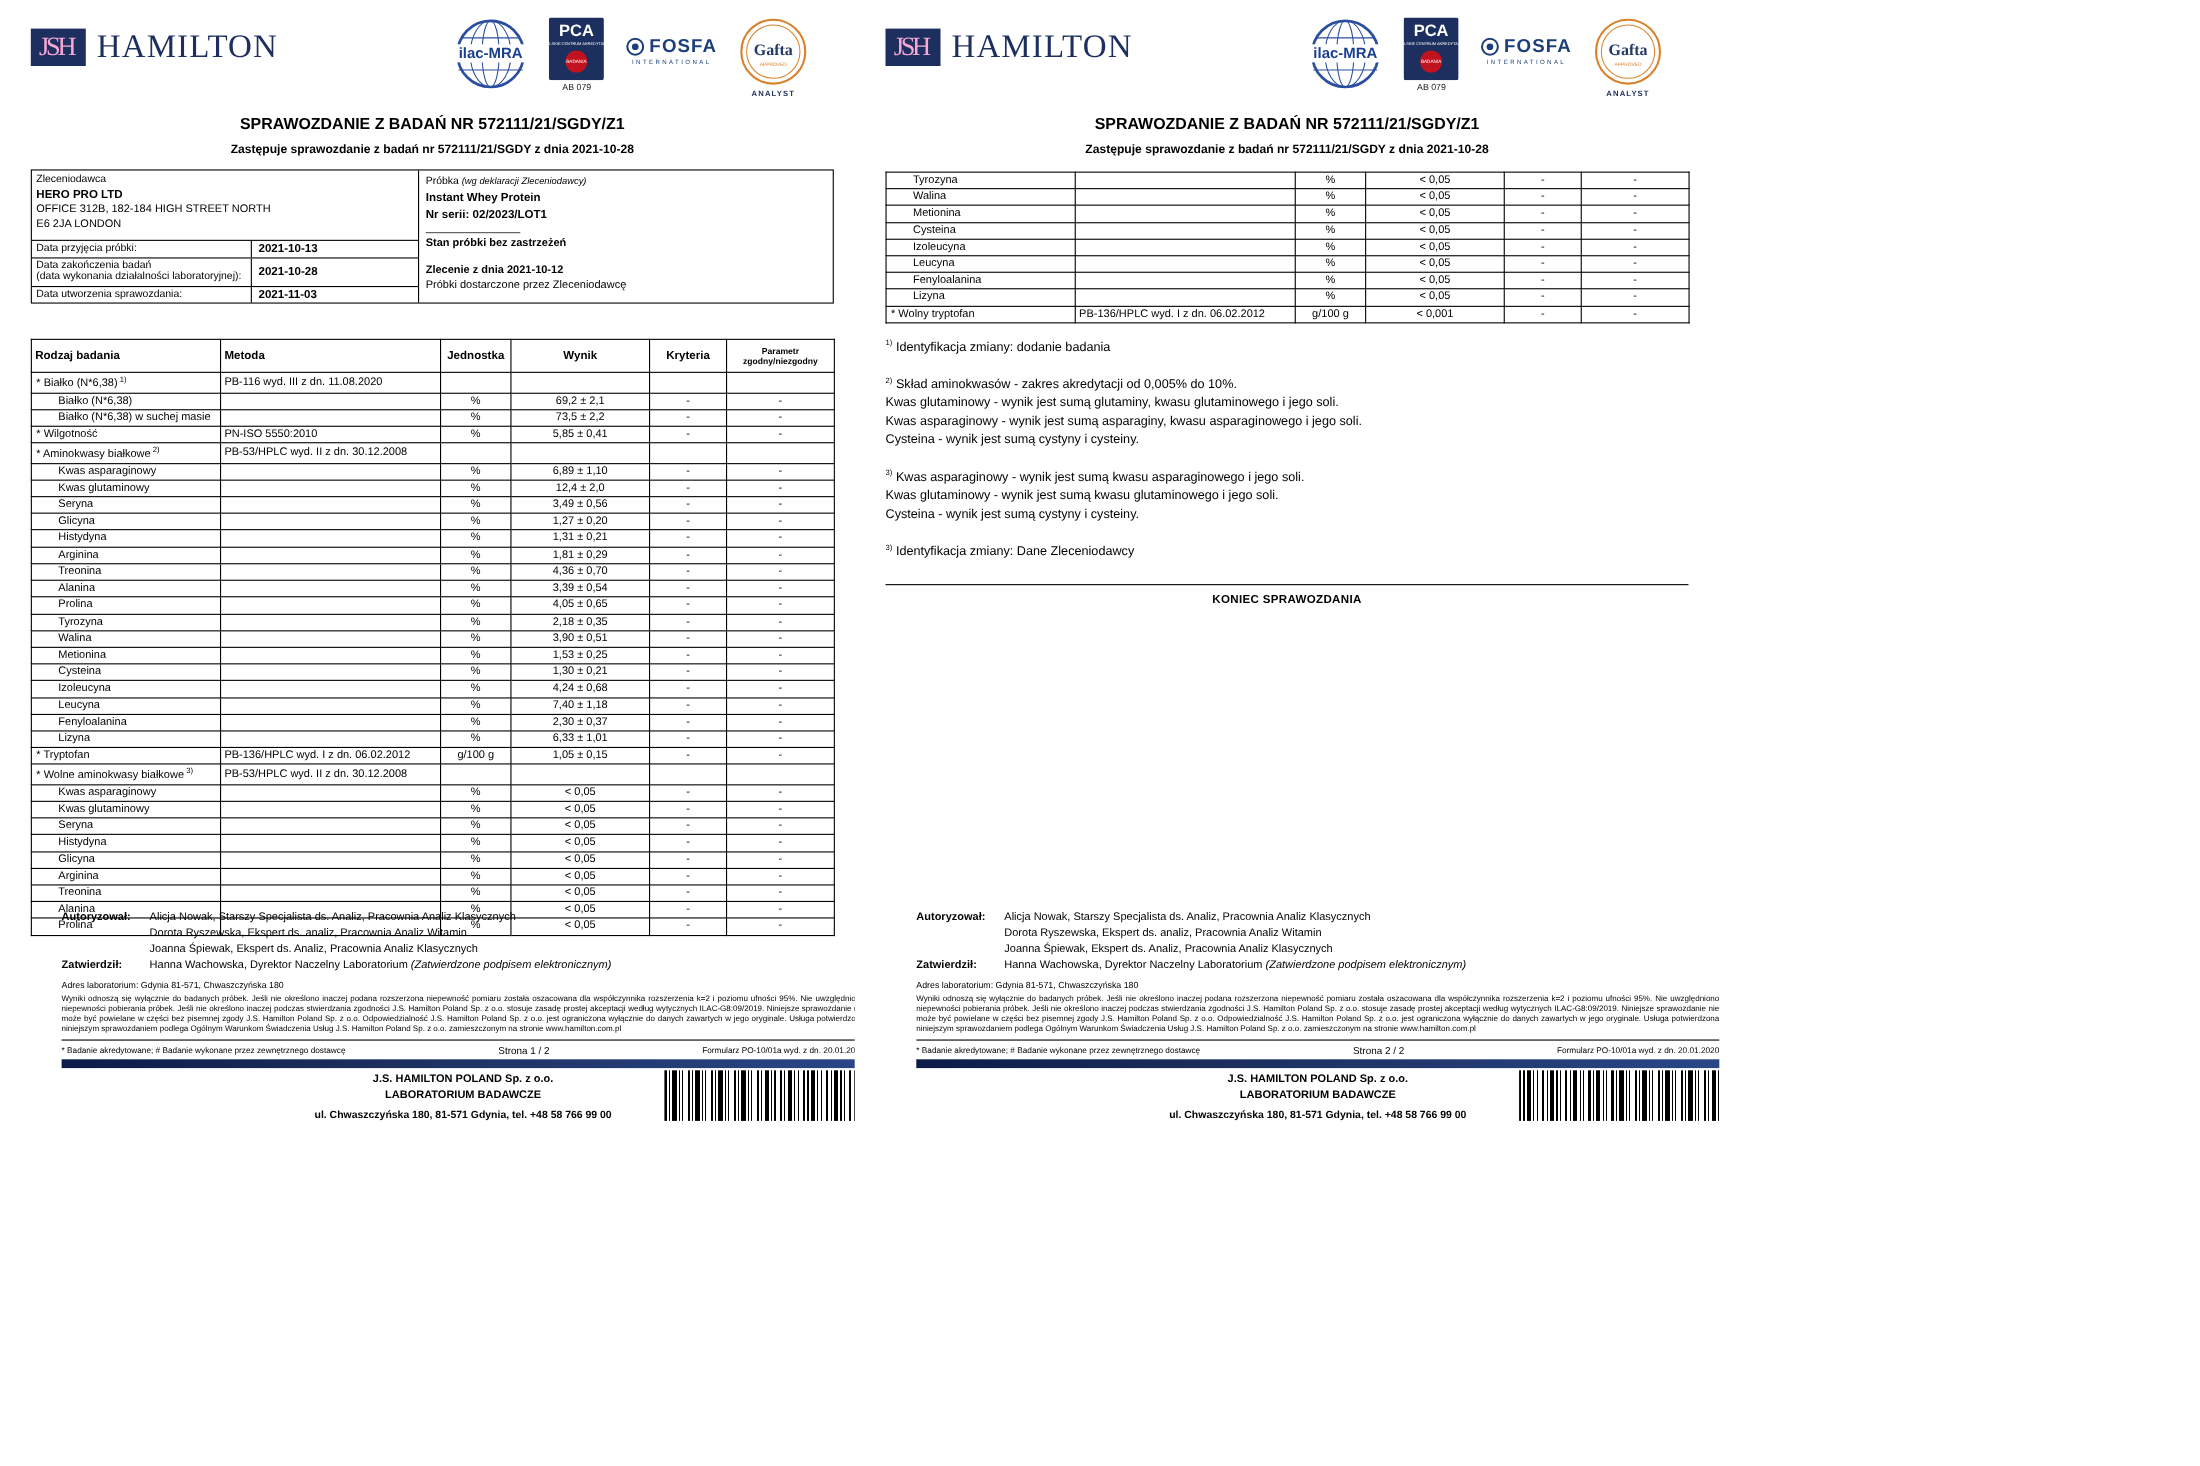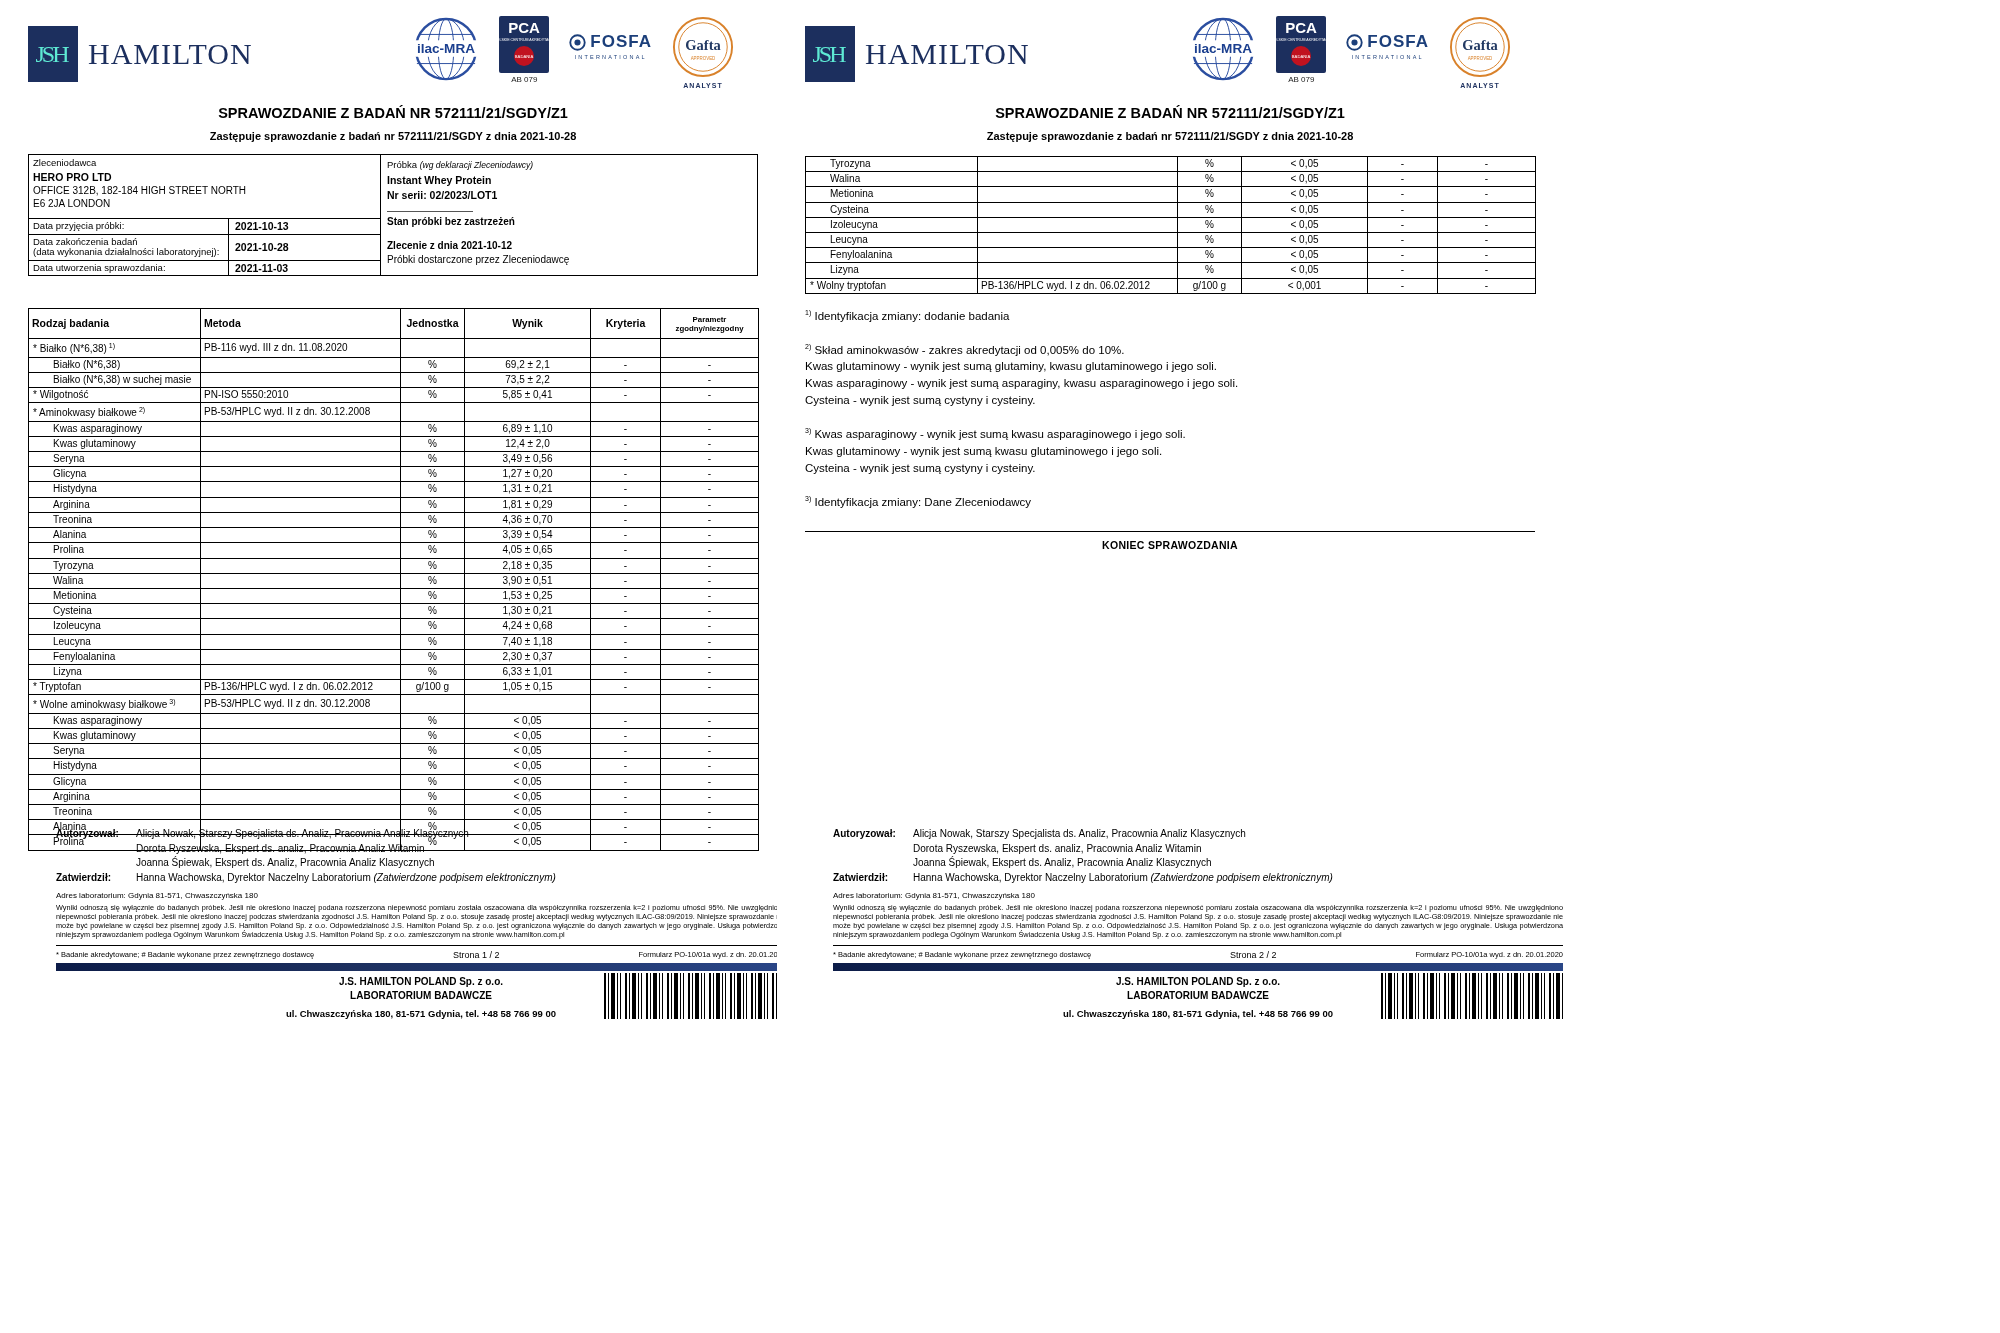--- a/index.html
+++ b/index.html
@@ -6,21 +6,21 @@
   html,body { background:#fff; }
   body { width:2000px; height:1333px; position:relative; font-family:"Liberation Sans", sans-serif; color:#000; }
   .sheet { position:absolute; top:0; width:777px; height:1333px; background:#fff; }
   #sheet1 { left:0; }
   #sheet2 { left:777px; }
   .content { position:absolute; left:28px; width:730px; top:10px; }
 
   
   .head-row { display:flex; justify-content:space-between; align-items:flex-start; height:88px; }
   .brand-row { display:flex; align-items:center; gap:10px; margin-top:16px; }
-  .jsh-box { width:50px; height:56px; background:#1c2f5e; color:#5eead4; display:flex; align-items:center; justify-content:center;
+  .jsh-box { width:50px; height:34px; background:#1c2f5e; color:#f9a8d4; display:flex; align-items:center; justify-content:center;
              font-family:"Liberation Serif", serif; font-size:24px; letter-spacing:-3px; padding-right:4px; }
   .brand-name { font-family:"Liberation Serif", serif; font-size:30px; color:#1c2f5e; letter-spacing:1px; font-weight:500; }
   .badges { display:flex; align-items:flex-start; gap:20px; margin-top:6px; margin-right:24px; }
   .badge-wrap { display:flex; flex-direction:column; align-items:center; }
   .badge-caption { font-size:8px; margin-top:2px; color:#222; text-align:center; }
   .fosfa-wrap { margin-top:16px; display:flex; flex-direction:column; align-items:center; }
   .fosfa-row { display:flex; align-items:center; gap:4px; }
   .fosfa-emblem { width:17px; height:17px; }
   .fosfa-text { font-size:17px; font-weight:bold; color:#1c3f7a; letter-spacing:1px; }
   .fosfa-sub { font-size:5.5px; letter-spacing:2.2px; color:#1c3f7a; margin-top:2px; }

